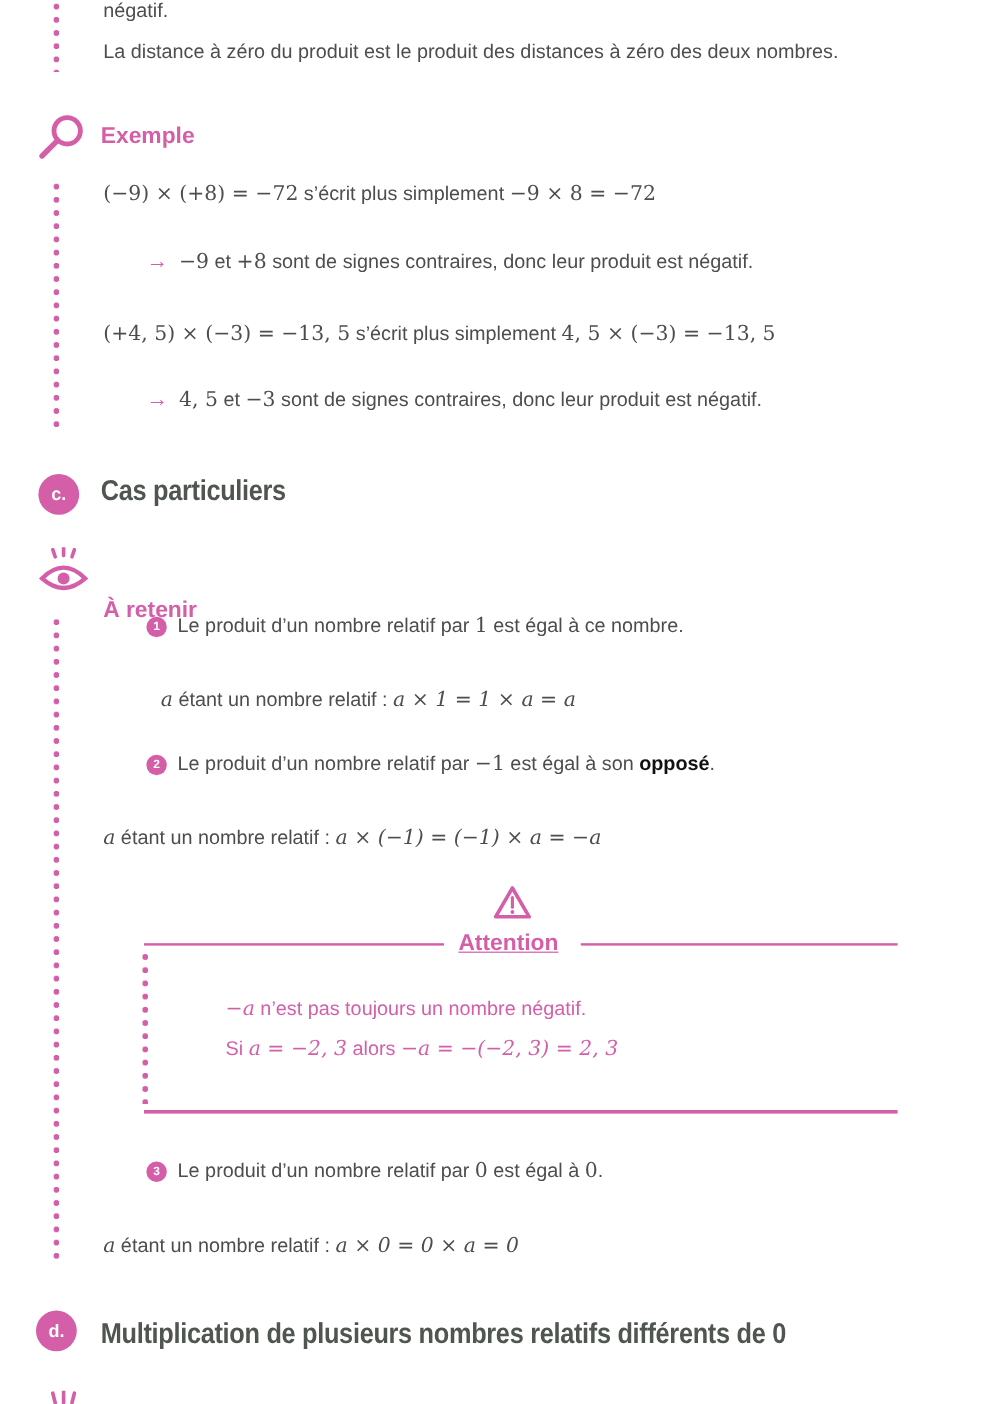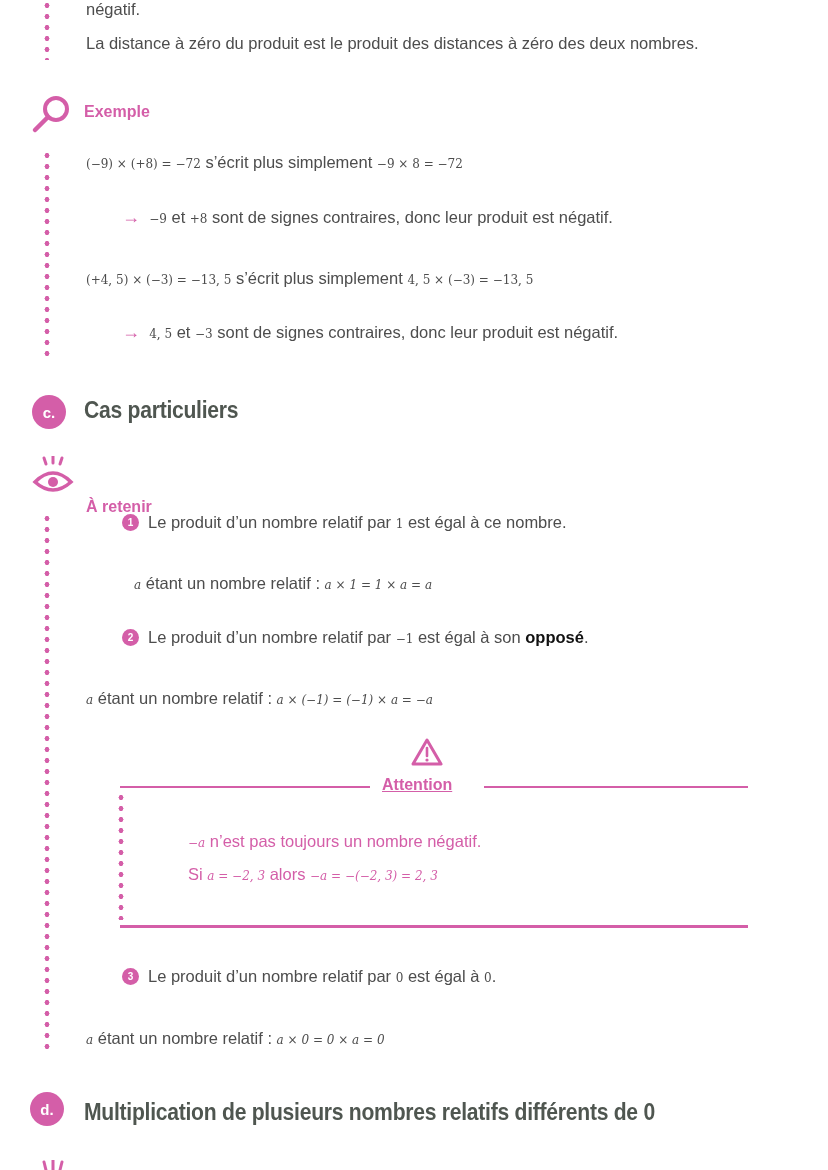--- a/index.html
+++ b/index.html
@@ -1,25 +1,25 @@
 <!DOCTYPE html>
 <html><head>
 <meta charset="utf-8">
 <style>
   * { box-sizing: border-box; margin: 0; padding: 0; }
   html, body { width: 828px; height: 1170px; background: #ffffff; overflow: hidden; }
   body { position: relative; font-family: "Liberation Sans", sans-serif; color: #4a4a4a; }
   .abs { position: absolute; }
   .txt { font-size: 16.5px; color: #4d4d4d; white-space: nowrap; line-height: 1; }
-  .math { font-family: "DejaVu Serif", serif; font-size: 12px; color: #4d4d4d; }
+  .math { font-family: "DejaVu Serif", serif; font-size: 17px; color: #4d4d4d; }
   .pink { color: #d45ea8; }
   .dots { position: absolute; width: 6px;
     background-image: radial-gradient(circle, #d45ea8 2.4px, transparent 2.6px);
     background-size: 6px 11px; background-repeat: repeat-y; }
-  .box-title { font-size: 16px; font-weight: bold; color: #d45ea8; }
+  .box-title { font-size: 19px; font-weight: bold; color: #d45ea8; }
   .section-title { font-size: 24px; font-weight: bold; color: #4f5650; letter-spacing: -0.3px; font-family: "Liberation Sans", sans-serif; transform: scaleX(0.88); transform-origin: left center; }
   .section-badge { width: 34px; height: 34px; border-radius: 50%; background: #d45ea8; color: #fff; font-weight: bold; font-size: 15px; display: flex; align-items: center; justify-content: center; }
   .num-badge { width: 17px; height: 17px; border-radius: 50%; background: #d45ea8; color: #fff; font-size: 10px; font-weight: bold; display: inline-flex; align-items: center; justify-content: center; }
   .arrow { color: #d45ea8; font-size: 18px; font-weight: bold; }
   .hr-pink { position: absolute; height: 2px; background: #d45ea8; }
   b.strong { color: #111; font-weight: bold; }
 </style>
 </head>
 <body>
 

